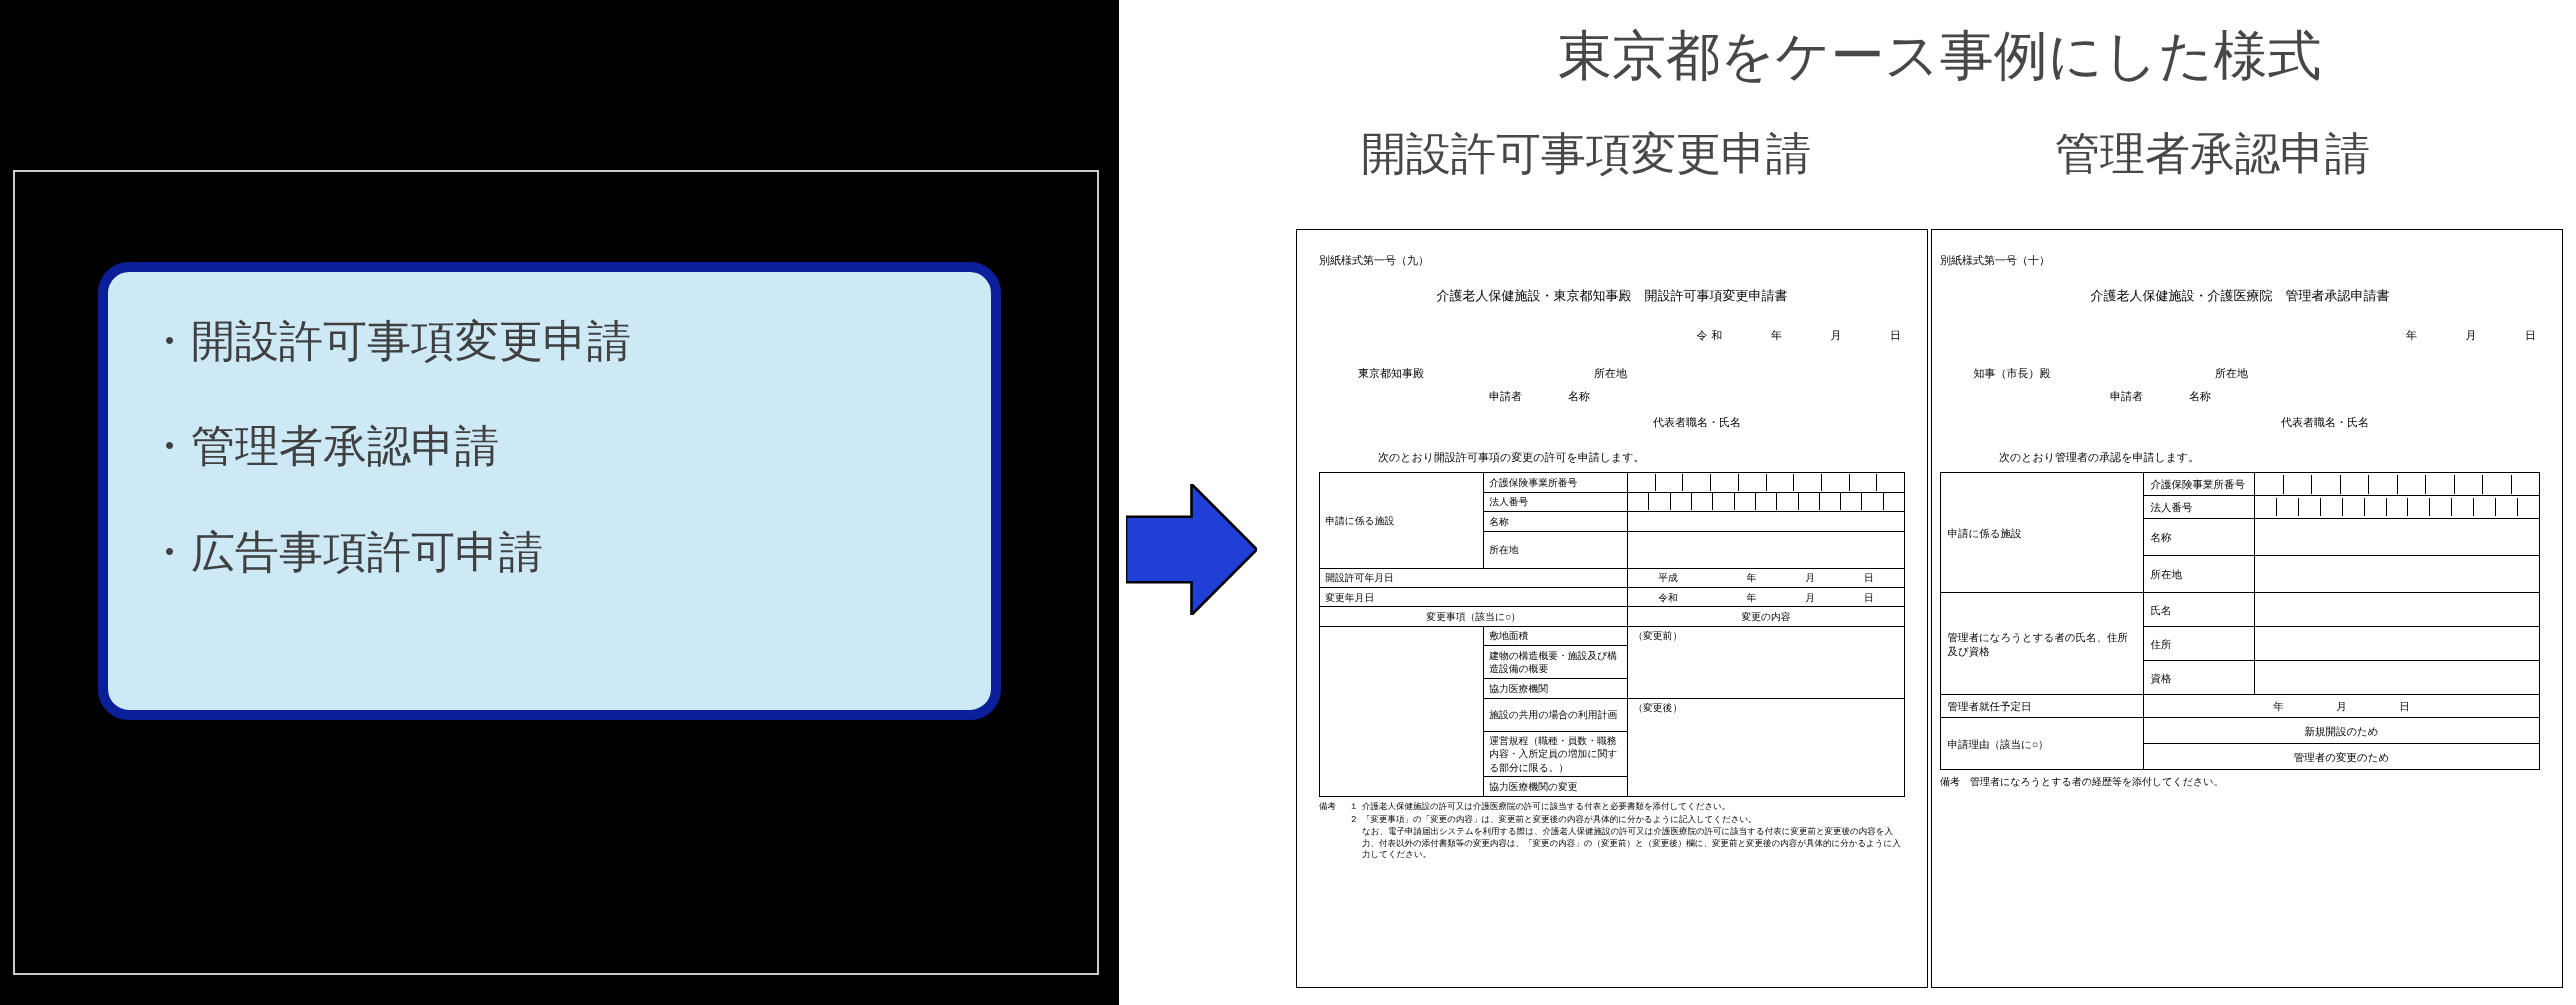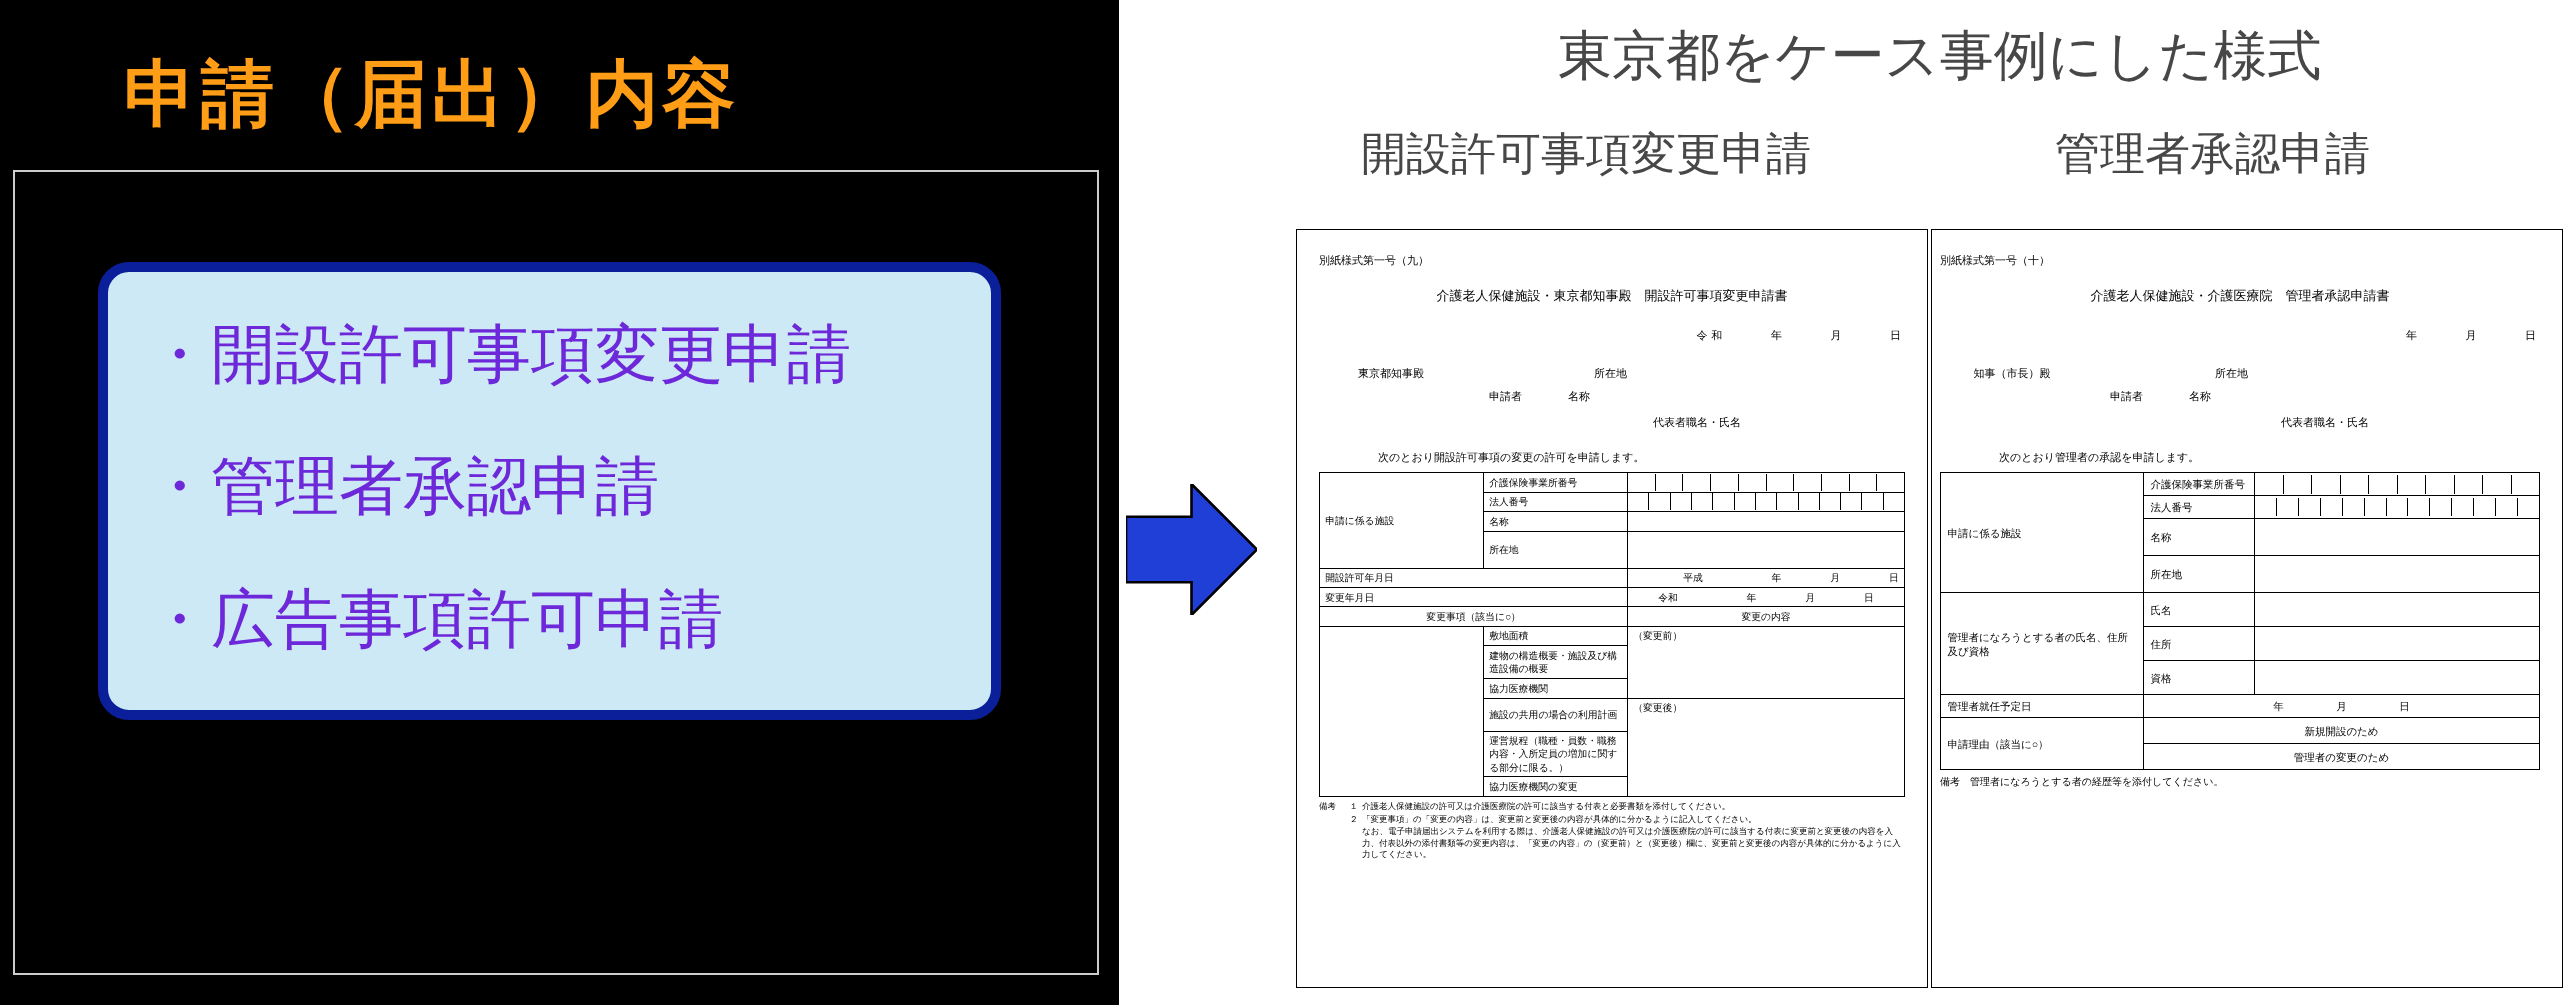--- a/index.html
+++ b/index.html
@@ -41,22 +41,22 @@
     left: 98px;
     top: 262px;
     width: 903px;
     height: 458px;
     background: #cde9f6;
     border: 10.5px solid #0b1f9b;
     border-radius: 31px;
     padding: 39px 39px;
   }
   .bullet {
-    font-size: 64px;
-    color: #6d28d9;
+    font-size: 44px;
+    color: #404040;
     font-weight: 400;
     line-height: 1.35;
     margin-bottom: 46px;
   }
   .arrow {
     position: absolute;
     left: 1126px;
     top: 484px;
     width: 131px;
     height: 131px;
@@ -137,21 +137,20 @@
   .tbl2 .idgrid div { flex:1; border-right:0.7px solid #000; }
   .tbl2 .idgrid div:last-child { border-right:none; }
   .tbl2 .tall { height: 37px; }
   .tbl2 .tall3 { height: 34px; }
   .notes2 { font-size: 10px; margin-top:5.2px; }
 </style>
 </head>
 <body>
 
 <div class="black-panel">
-  <div class="title-main">申請（届出）内容</div>
   <div class="outer-box"></div>
   <div class="blue-box">
     <div class="bullet">・開設許可事項変更申請</div>
     <div class="bullet">・管理者承認申請</div>
     <div class="bullet">・広告事項許可申請</div>
   </div>
 </div>
 
 <div class="arrow">
   <svg viewBox="0 0 100 100">
@@ -223,21 +222,21 @@
     <tr>
       <td>名称</td>
       <td></td>
     </tr>
     <tr>
       <td>所在地</td>
       <td class="blank-tall"></td>
     </tr>
     <tr>
       <td colspan="2">開設許可年月日</td>
-      <td style="text-align:right;">平成　　　　　　　年　　　　　月　　　　　日</td>
+      <td style="text-align:center;">平成　　　　　　　年　　　　　月　　　　　日</td>
     </tr>
     <tr>
       <td colspan="2">変更年月日</td>
       <td style="text-align:center;">令和　　　　　　　年　　　　　月　　　　　日</td>
     </tr>
     <tr>
       <td colspan="2" style="text-align:center;">変更事項（該当に○）</td>
       <td style="text-align:center;">変更の内容</td>
     </tr>
     <tr>

